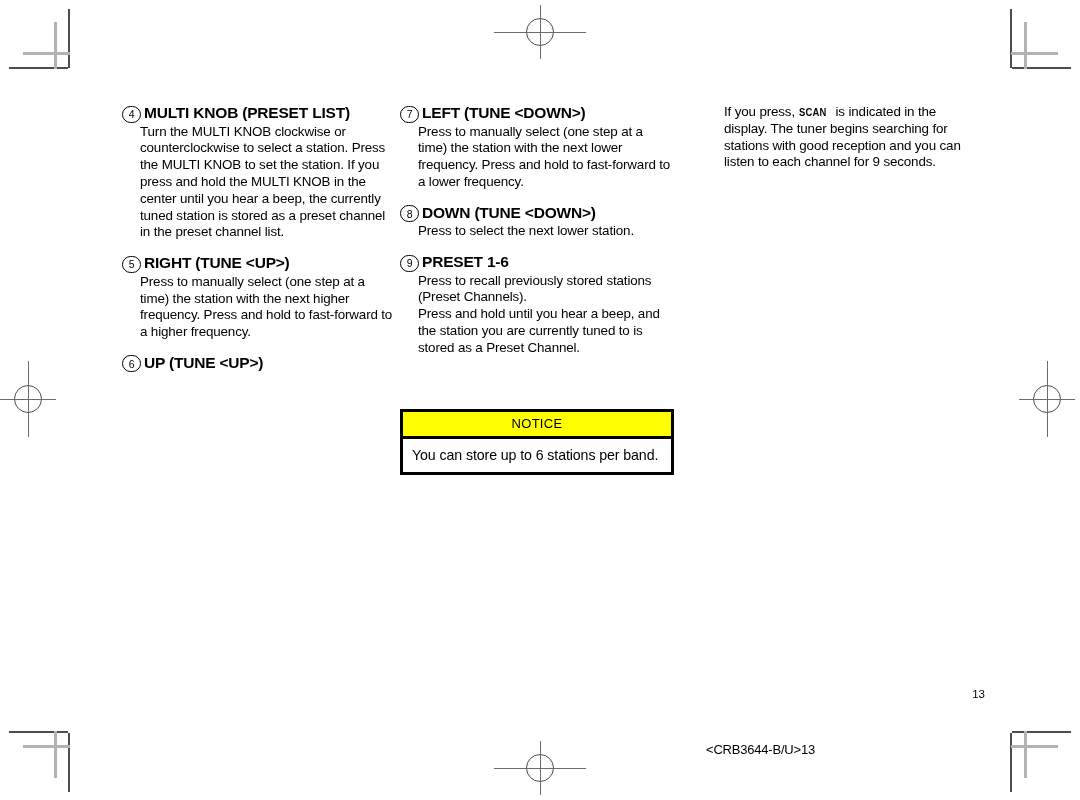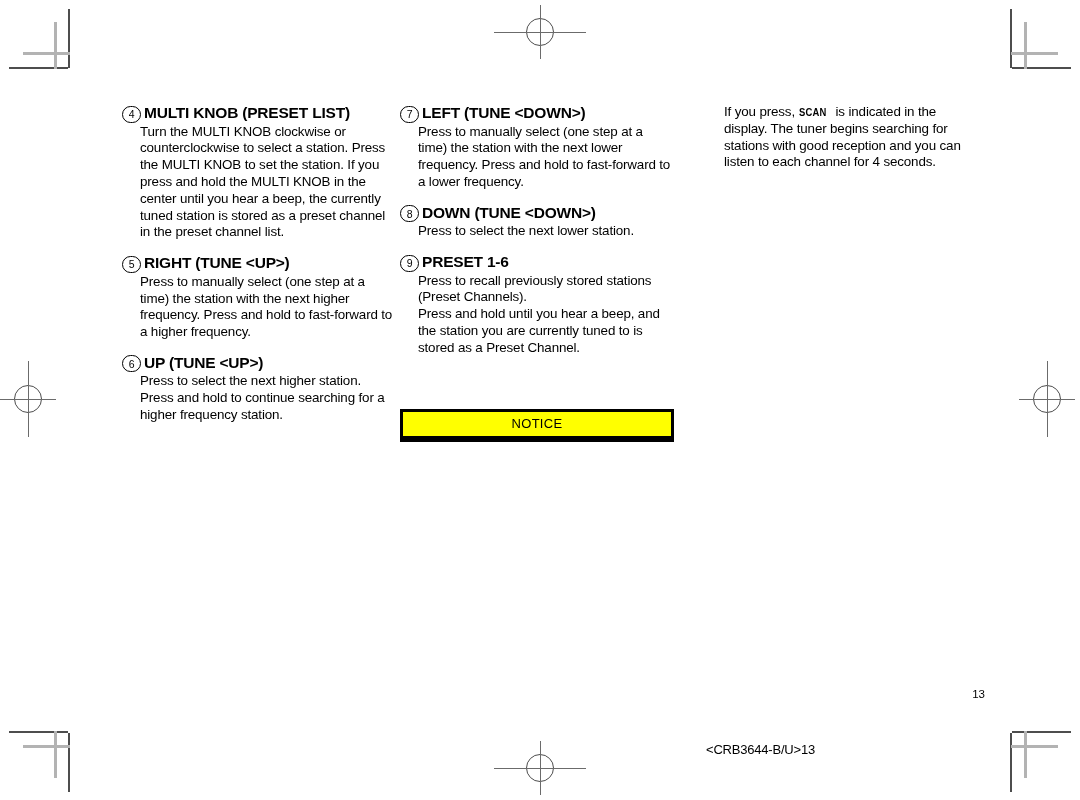--- a/index.html
+++ b/index.html
@@ -253,24 +253,20 @@
         <div class="entry-body">
           <p>Press to manually select (one step at a time) the station with the next higher frequency. Press and hold to fast-forward to a higher frequency.</p>
         </div>
       </div>
 
       <div class="entry" style="margin-top:13px;">
         <div class="entry-head">
           <span class="circ-num">6</span>
           <span class="entry-title">UP (TUNE &lt;UP&gt;)</span>
         </div>
-        <div class="entry-body">
-          <p>Press to select the next higher station.</p>
-          <p>Press and hold to continue searching for a higher frequency station.</p>
-        </div>
       </div>
 
     </div>
 
     <div class="col col-2">
 
       <div class="entry">
         <div class="entry-head">
           <span class="circ-num">7</span>
           <span class="entry-title">LEFT (TUNE &lt;DOWN&gt;)</span>
@@ -300,28 +296,29 @@
           <p>Press and hold until you hear a beep, and the station you are currently tuned to is stored as a Preset Channel.</p>
         </div>
       </div>
 
     </div>
 
     <div class="col col-3">
 
       <div class="entry">
         <div class="entry-body">
-          <p><span>If you press, </span><span class="disp-token">SCAN</span><span> is indicated in the display. The tuner begins searching for stations with good reception and you can listen to each channel for 4 seconds.</span></p>
+          <p><span>If you press, </span><span class="disp-token">SCAN</span><span> is indicated in the display. The tuner begins searching for stations with good reception and you can listen to each channel for 9 seconds.</span></p>
         </div>
       </div>
 
     </div>
 
   </div>
 
   <div class="notice-box" style="left:400px; top:409px;">
     <div class="notice-head">NOTICE</div>
+    <div class="notice-body">You can store up to 6 stations per band.</div>
   </div>
 
   <div class="folio">13</div>
   <div class="footer-code">&lt;CRB3644-B/U&gt;13</div>
 
 </div>
 
 </body></html>

